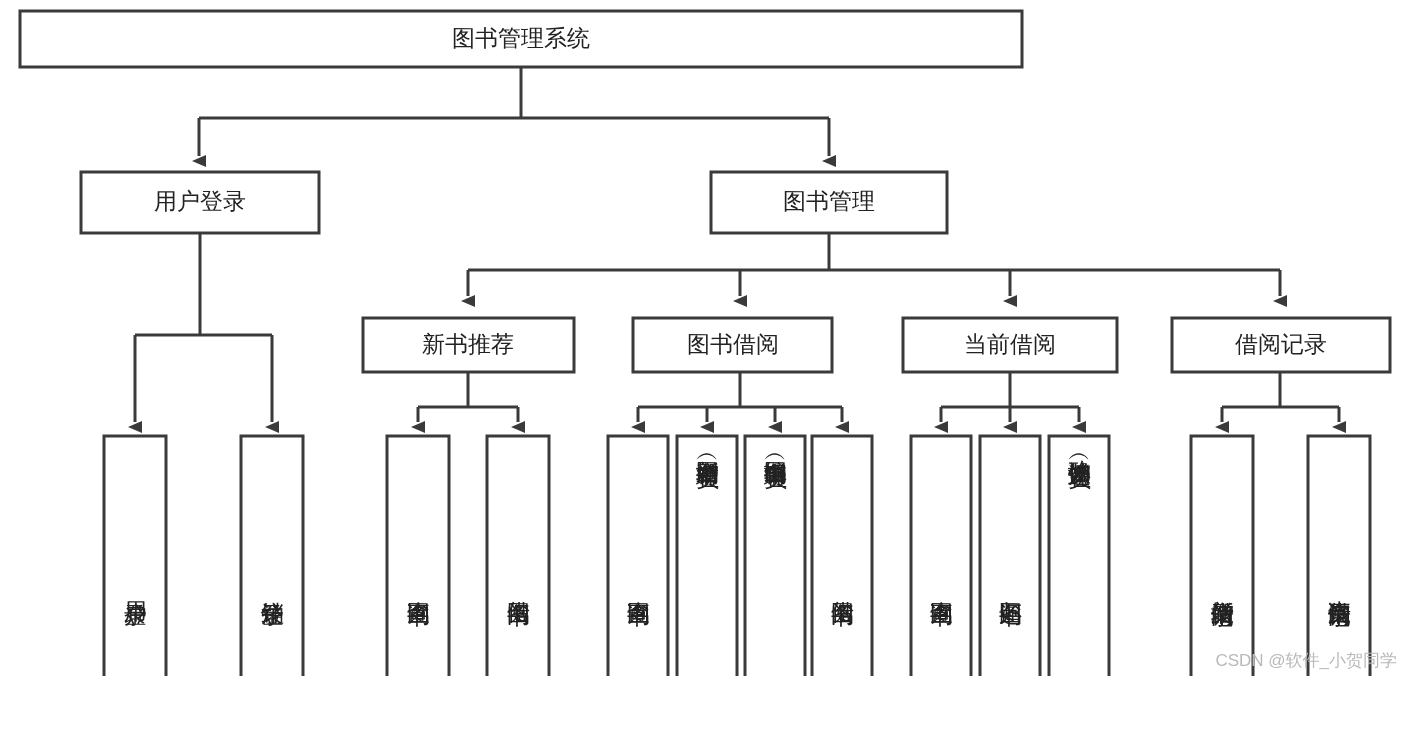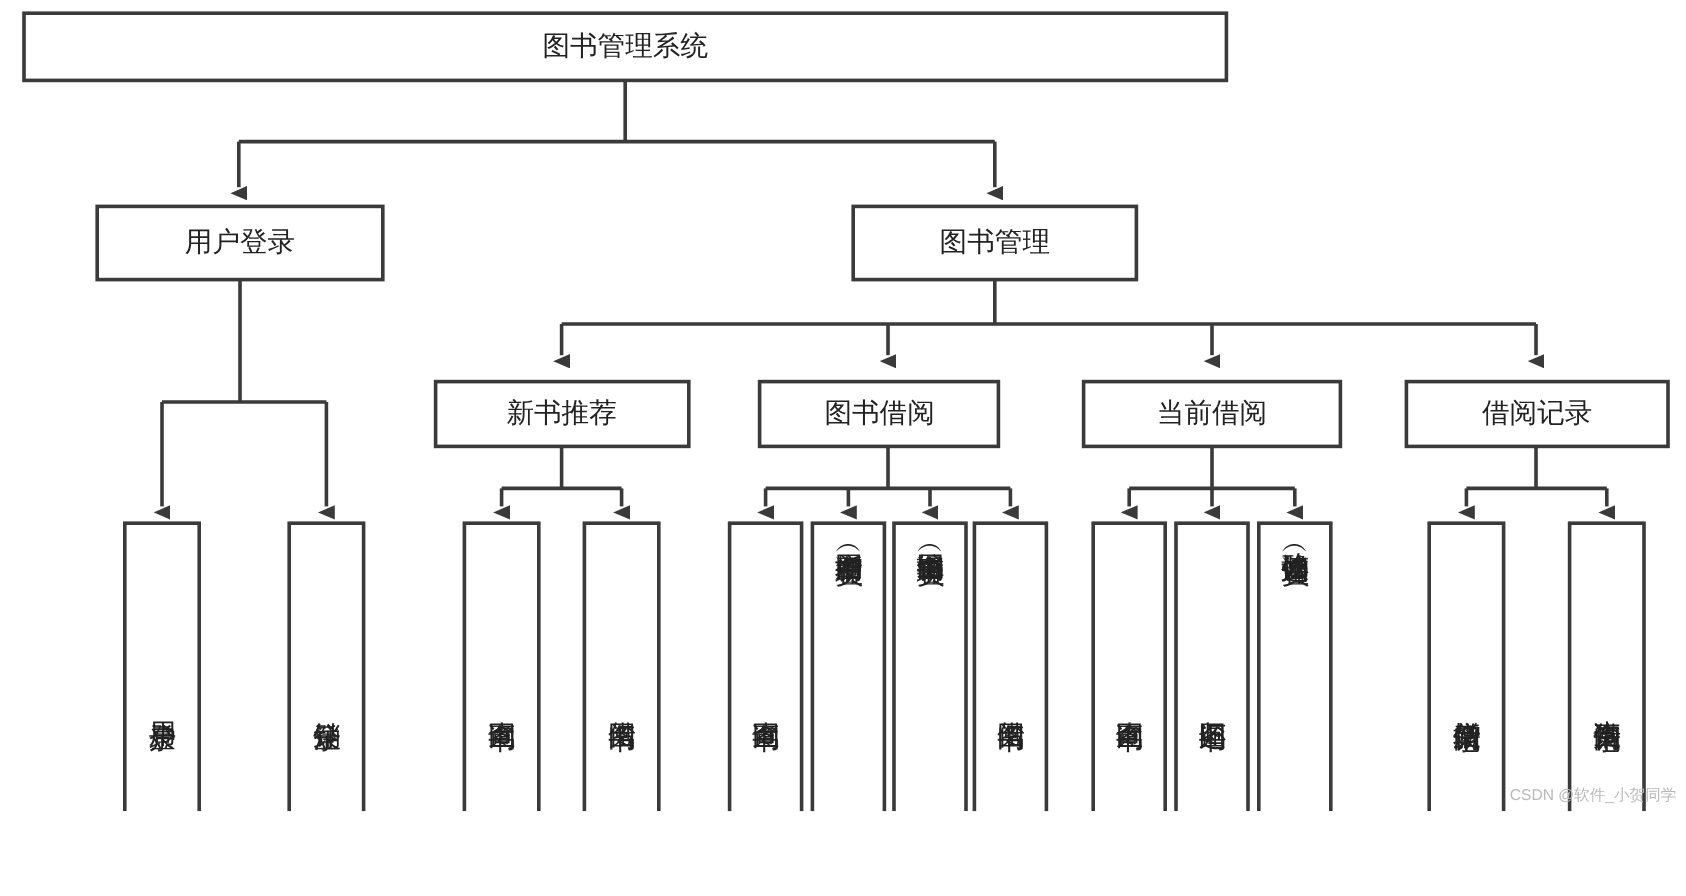--- a/index.html
+++ b/index.html
@@ -9,21 +9,21 @@
   .node-box{fill:#ffffff;stroke:#3a3a3a;stroke-width:3;}
   .conn{stroke:#3a3a3a;stroke-width:3;fill:none;stroke-linecap:butt;}
   .arrow{fill:#3a3a3a;stroke:none;}
   .lbl-h{font-family:"Liberation Sans","DejaVu Sans",sans-serif;font-size:23px;fill:#222222;
          text-anchor:middle;dominant-baseline:middle;}
   .lbl-v-wrap{position:absolute;display:flex;align-items:center;justify-content:center;
               pointer-events:none;}
   .lbl-v{writing-mode:vertical-rl;text-orientation:upright;
          font-family:"Liberation Sans","DejaVu Sans",sans-serif;font-size:23px;color:#222222;
          line-height:1.04;letter-spacing:1px;white-space:nowrap;}
-  .watermark{position:absolute;right:8px;bottom:4px;font-size:13px;color:#b9b9b9;
+  .watermark{position:absolute;right:8px;bottom:4px;font-size:17px;color:#b9b9b9;
              font-family:"Liberation Sans","DejaVu Sans",sans-serif;white-space:nowrap;}
 </style>
 </head>
 <body>
 
 <div id="stage">
 
   <svg id="diagram" viewBox="0 0 1405 747">
     <defs>
       <marker id="ah" markerWidth="12" markerHeight="14" refX="1" refY="7" orient="auto" markerUnits="userSpaceOnUse">

